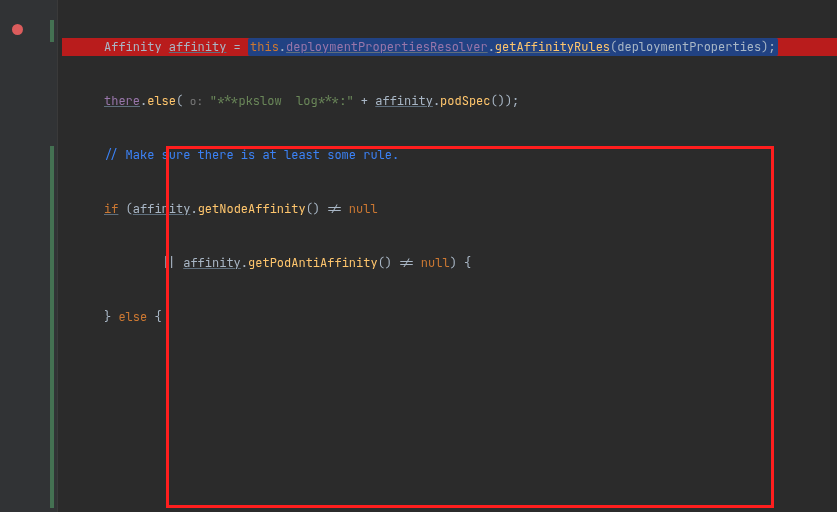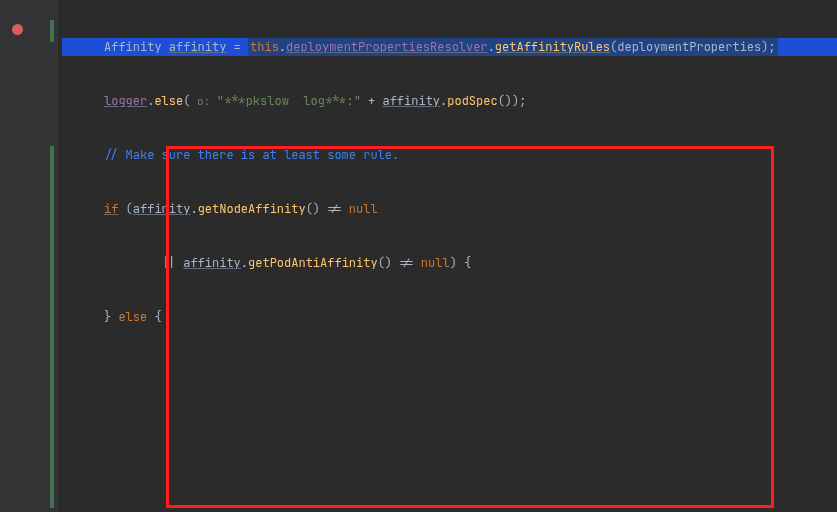--- a/index.html
+++ b/index.html
@@ -41,21 +41,21 @@
   .code {
     position: absolute;
     left: 62px;
     top: 0;
     right: 0;
     white-space: pre;
     padding-top: 2px;
   }
   .line { height: 18px; padding-left: 42px; position: relative; }
   .bp-line {
-    background: #1d4ed8;
+    background: #b91c1c;
   }
   .kw { color: #cc7832; }
   .id { color: #a9b7c6; }
   .field { color: #9876aa; }
   .method { color: #ffc66d; }
   .und { text-decoration: underline; text-decoration-color: #5f6f7d; }
   .u-call { text-decoration: underline; text-decoration-color: #5f6f7d; }
   .str { color: #6a8759; }
   .cmt { color: #3b82f6; }
   .param-hint { color: #787878; font-size: 11px; }
@@ -74,21 +74,21 @@
 <body>
 
 <div class="gutter">
   <div class="breakpoint"></div>
   <div class="vcs-mark" style="top:20px;height:22px"></div>
   <div class="vcs-mark" style="top:146px;height:362px"></div>
 </div>
 
 <div class="code">
   <div class="line bp-line"><span class="id">Affinity </span><span class="und">affinity</span><span> = </span><span class="hl-box"><span class="kw">this</span><span>.</span><span class="field u-call">deploymentPropertiesResolver</span><span>.</span><span class="method u-call">getAffinityRules</span><span>(</span><span class="id">deploymentProperties</span><span>);</span></span></div>
-  <div class="line"><span class="field und">logger</span><span>.</span><span class="method">else</span><span>(</span><span class="param-hint"> o: </span><span class="str">"***pkslow  log***:"</span><span> + </span><span class="und">affinity</span><span>.</span><span class="method">podSpec</span><span>());</span></div>
+  <div class="line"><span class="field und">there</span><span>.</span><span class="method">else</span><span>(</span><span class="param-hint"> o: </span><span class="str">"***pkslow  log***:"</span><span> + </span><span class="und">affinity</span><span>.</span><span class="method">podSpec</span><span>());</span></div>
   <div class="line"><span class="cmt">// Make sure there is at least some rule.</span></div>
   <div class="line"><span class="kw und">if</span><span> (</span><span class="und">affinity</span><span>.</span><span class="method">getNodeAffinity</span><span>()</span><span> != </span><span class="kw">null</span></div>
   <div class="line">        <span>|| </span><span class="und">affinity</span><span>.</span><span class="method">getPodAntiAffinity</span><span>()</span><span> != </span><span class="kw">null</span><span>) {</span></div>
   <div class="line"><span>} </span><span class="kw">else</span><span> {</span></div>
   
   
   
   
   
   

